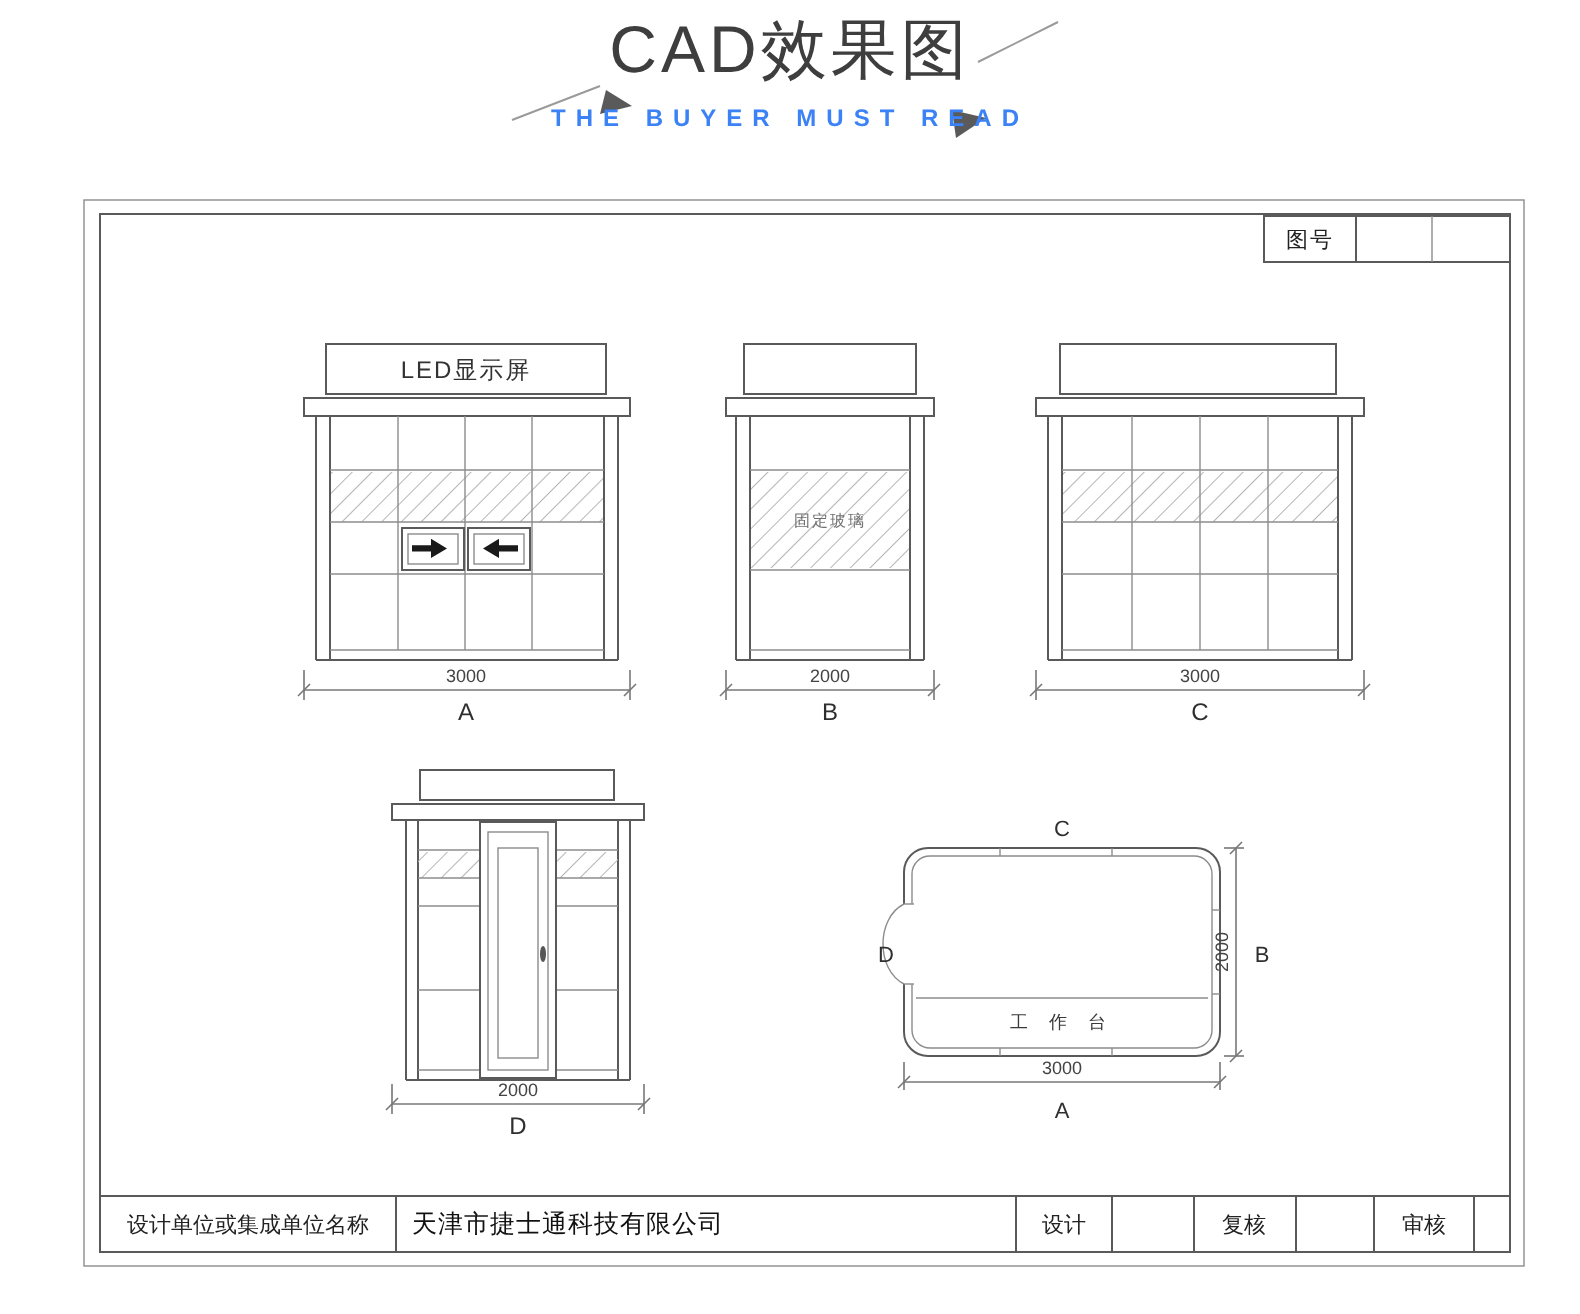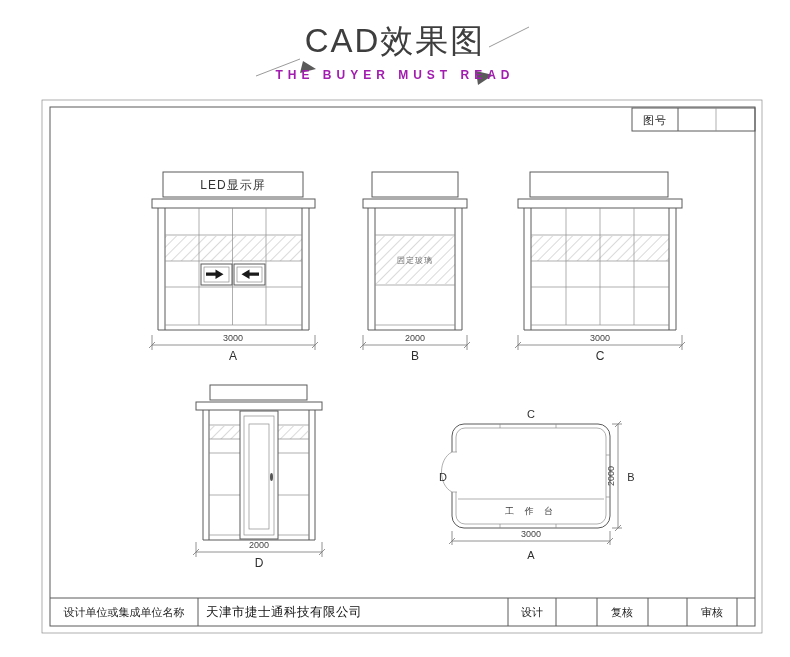--- a/index.html
+++ b/index.html
@@ -1,27 +1,27 @@
 <!DOCTYPE html>
 <html><head>
 <meta charset="utf-8">
 <style>
   html,body{margin:0;padding:0;}
   body{
     width:790px;height:657px;background:#ffffff;position:relative;
     font-family:"Liberation Sans","DejaVu Sans",sans-serif;overflow:hidden;
   }
-  .header{position:absolute;left:0;top:16px;width:790px;height:95px;}
+  .header{position:absolute;left:0;top:0;width:790px;height:95px;}
   .header .title{
     position:absolute;left:0;top:3px;width:100%;text-align:center;
     font-size:33px;letter-spacing:2px;color:#3e3e3e;
   }
   .header .subtitle{
     position:absolute;left:0;top:52px;width:100%;text-align:center;
-    font-size:12px;letter-spacing:5px;color:#a21caf;font-weight:bold;
+    font-size:12px;letter-spacing:5px;color:#3b82f6;font-weight:bold;
   }
   .header-deco{position:absolute;left:0;top:0;width:790px;height:95px;}
   .sheet{position:absolute;left:0;top:95px;width:790px;height:545px;}
 
   .ln{stroke:#5a5a5a;stroke-width:1;fill:none;}
   .lnf{stroke:#5a5a5a;stroke-width:1;fill:#ffffff;}
   .thin{stroke:#8c8c8c;stroke-width:0.7;fill:none;}
   .dim{stroke:#777777;stroke-width:0.8;fill:none;}
   .mask{fill:#ffffff;stroke:none;}
   .hatchfill{fill:url(#hatch);stroke:none;}

